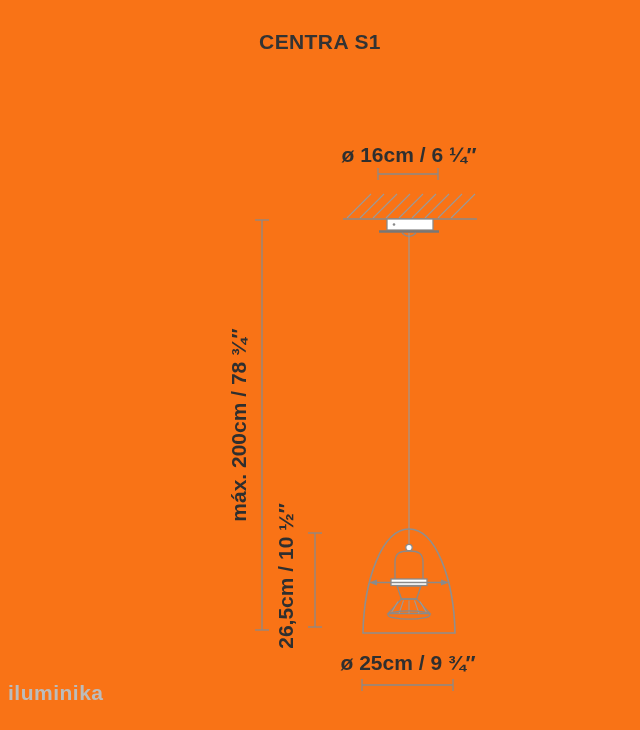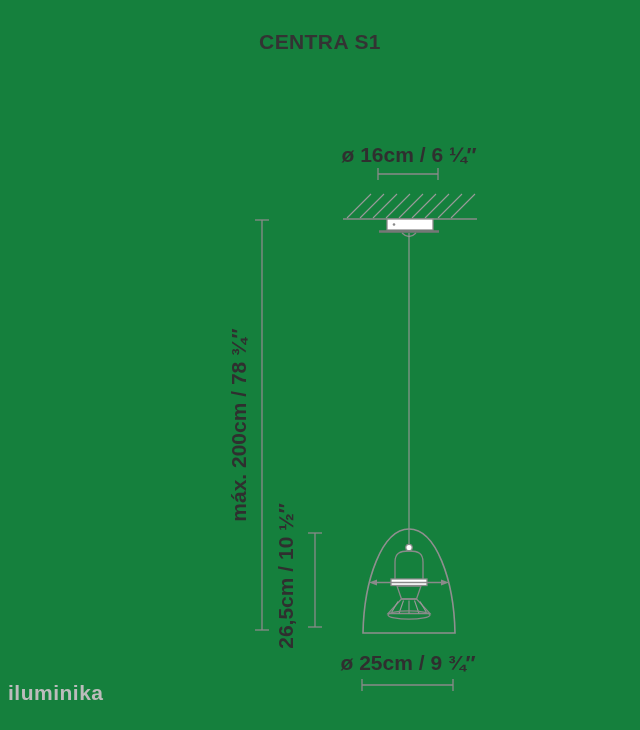--- a/index.html
+++ b/index.html
@@ -1,19 +1,19 @@
 <!DOCTYPE html>
 <html><head>
 <meta charset="utf-8">
 <style>
   html,body{margin:0;padding:0;background:#ffffff;}
   .canvas{
     position:relative;
     width:640px;height:730px;
-    background:#15803d;
+    background:#f97316;
     overflow:hidden;
     font-family:"Liberation Sans", sans-serif;
   }
   svg{position:absolute;top:0;left:0;}
   text{font-family:"Liberation Sans", sans-serif;}
   .title-text{font-size:21px;font-weight:600;fill:#333333;letter-spacing:0.4px;}
   .dim-text{font-size:21px;font-weight:600;fill:#2f2f2f;}
   .watermark-text{font-size:21px;font-weight:700;fill:#bcbcbc;letter-spacing:0.5px;}
   .ink{stroke:#8a8a8a;fill:none;stroke-width:1.3;}
   .ink-thin{stroke:#9a9a9a;fill:none;stroke-width:1.1;}

